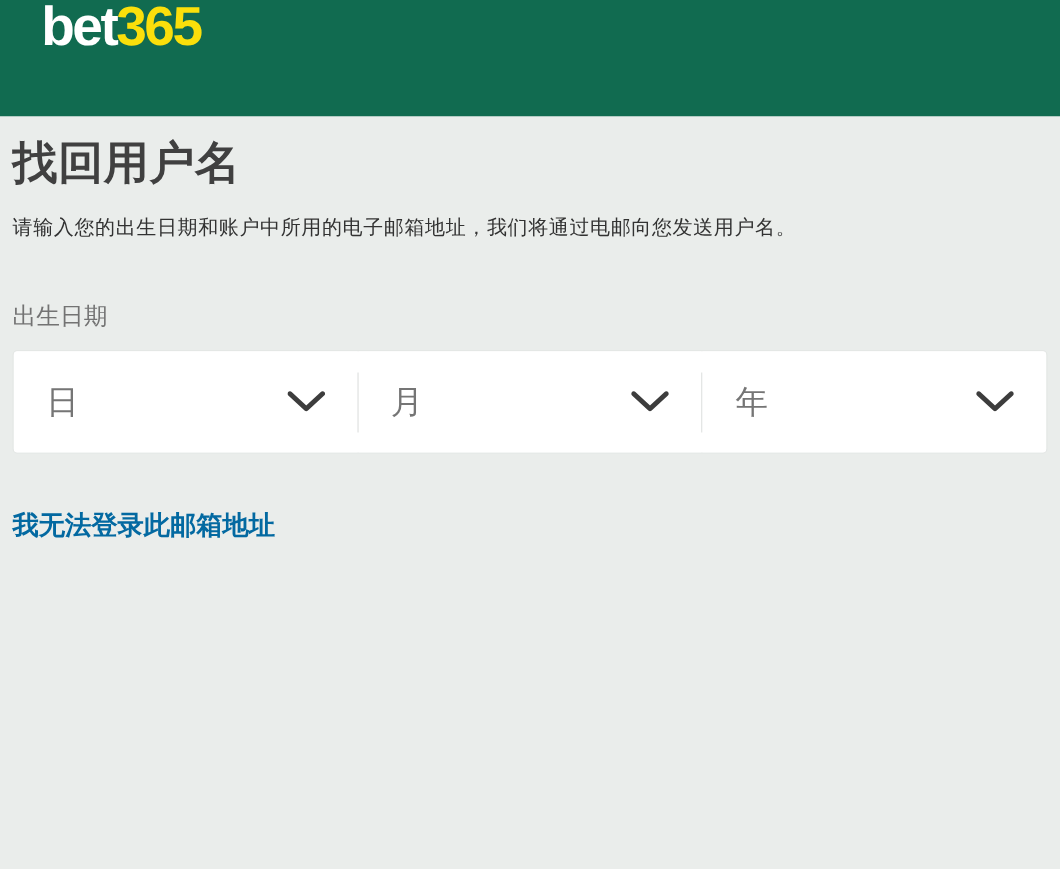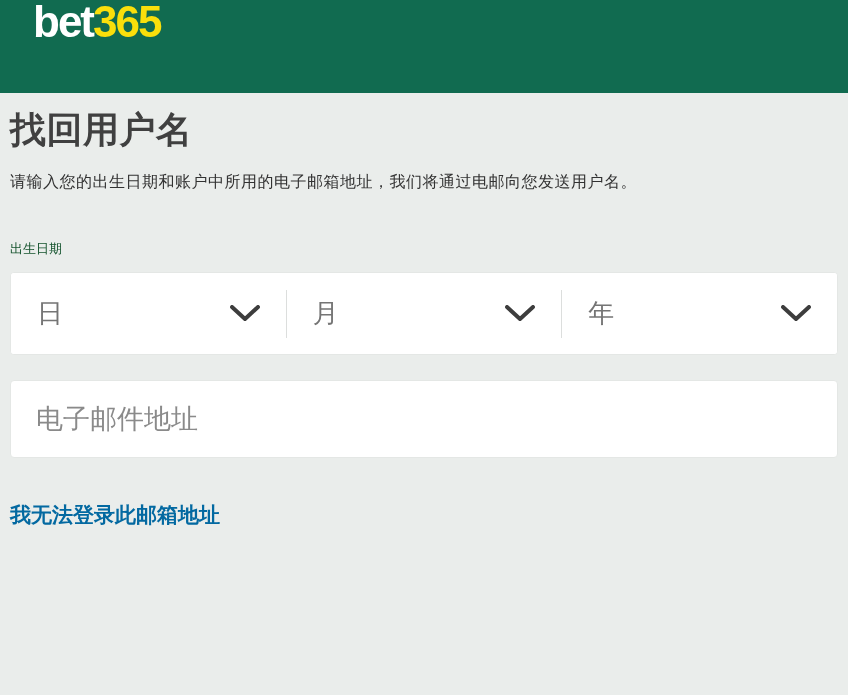--- a/index.html
+++ b/index.html
@@ -37,22 +37,22 @@
     letter-spacing: 0.5px;
   }
   .instructions {
     margin-top: 17px;
     font-size: 16px;
     color: #323232;
     letter-spacing: 0.5px;
   }
   .dob-label {
     margin-top: 47px;
-    font-size: 13px;
-    color: #14532d;
+    font-size: 19px;
+    color: #737373;
   }
 
   
   .dob-panel {
     margin-top: 14px;
     height: 83px;
     background: #ffffff;
     border: 1px solid #e4e7e5;
     border-radius: 4px;
     display: flex;
@@ -171,20 +171,17 @@
     <div class="dob-select">
       <span class="sel-label">年</span>
       <span class="chevron">
         <svg width="30" height="17" viewBox="0 0 30 17">
             <polyline points="2,2 15,14 28,2" fill="none" stroke="#3d3d3d" stroke-width="4" stroke-linecap="round" stroke-linejoin="round"></polyline>
           </svg>
       </span>
     </div>
   </div>
 
-  <div class="email-box">
-    <input type="text" placeholder="电子邮件地址" style="">
-  </div>
 
   <a class="cannot-access">我无法登录此邮箱地址</a>
 
 
 </main>
 
 </body></html>

